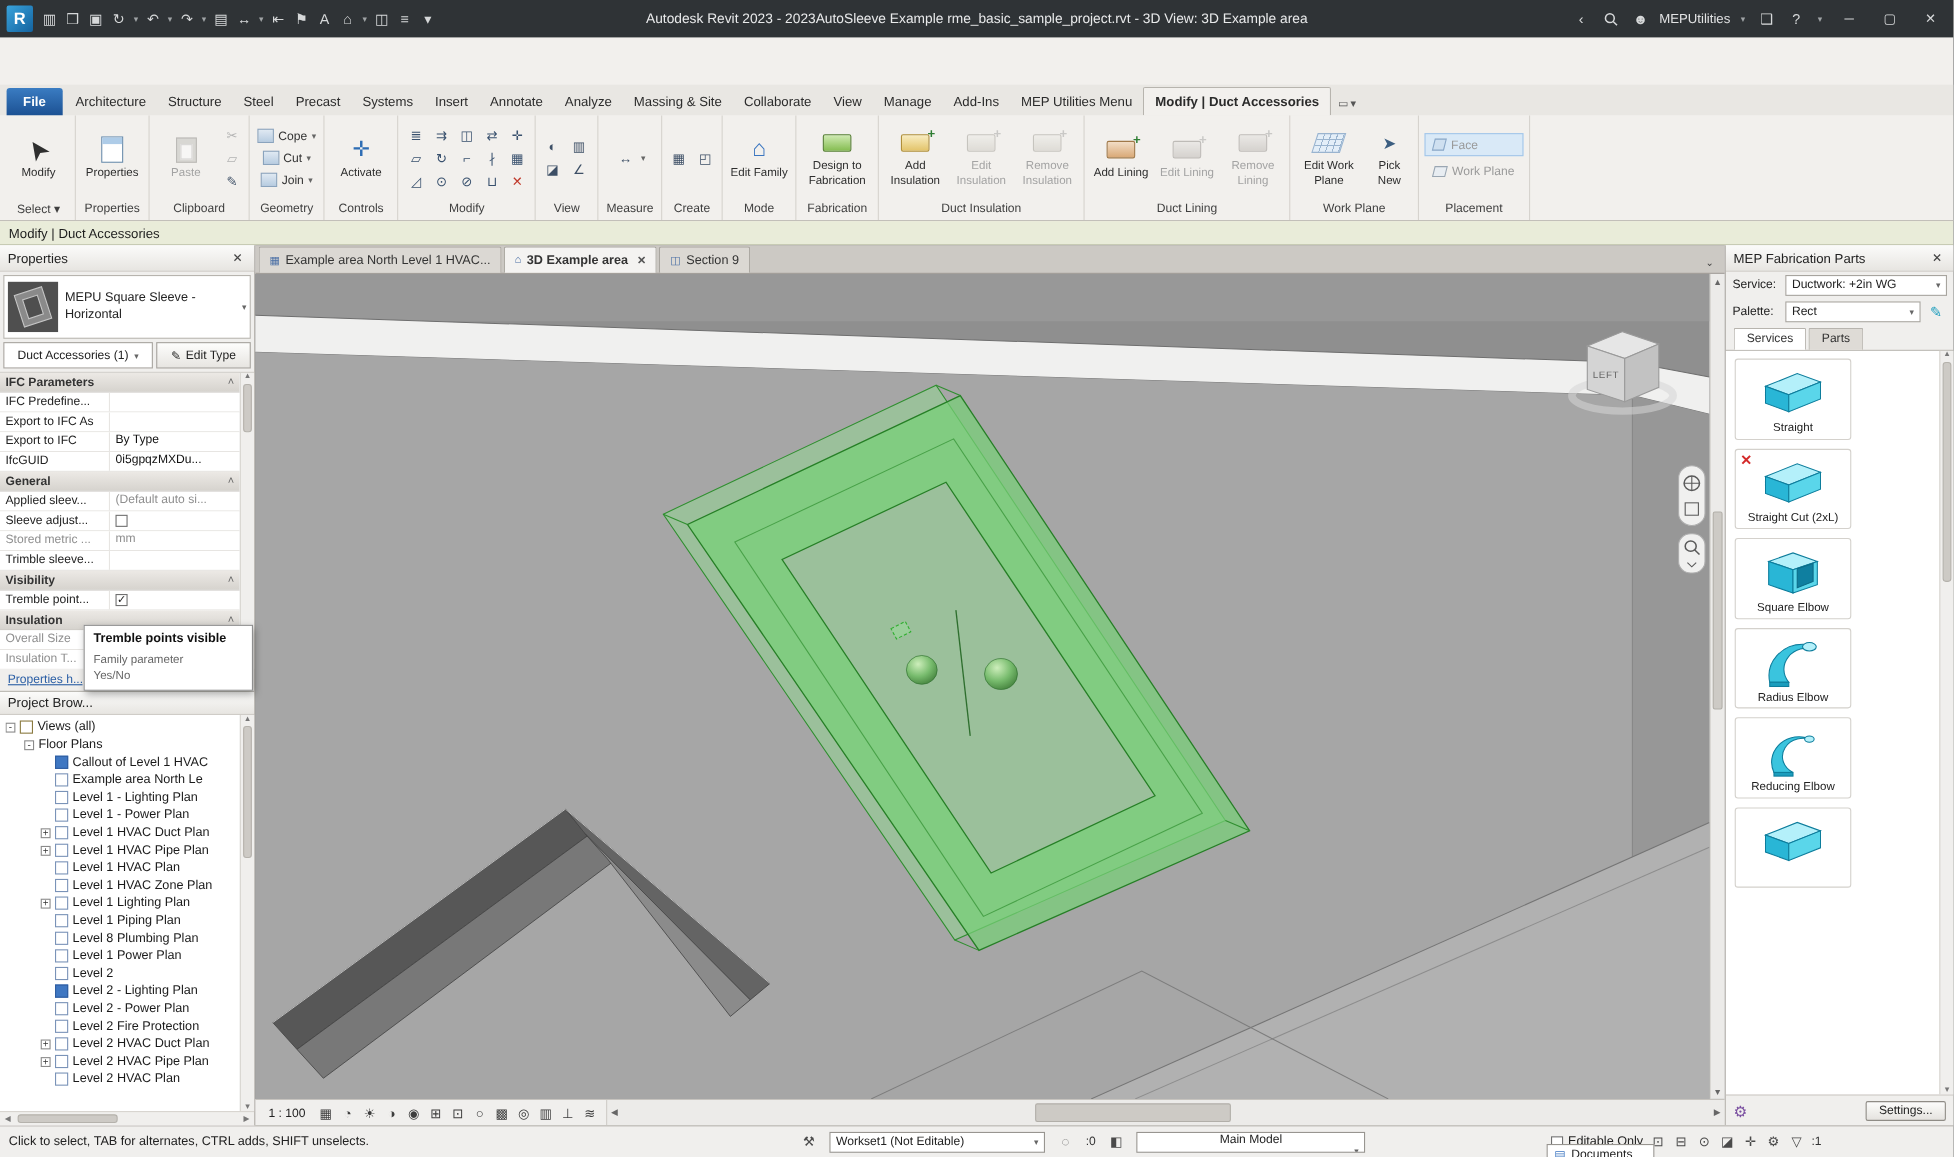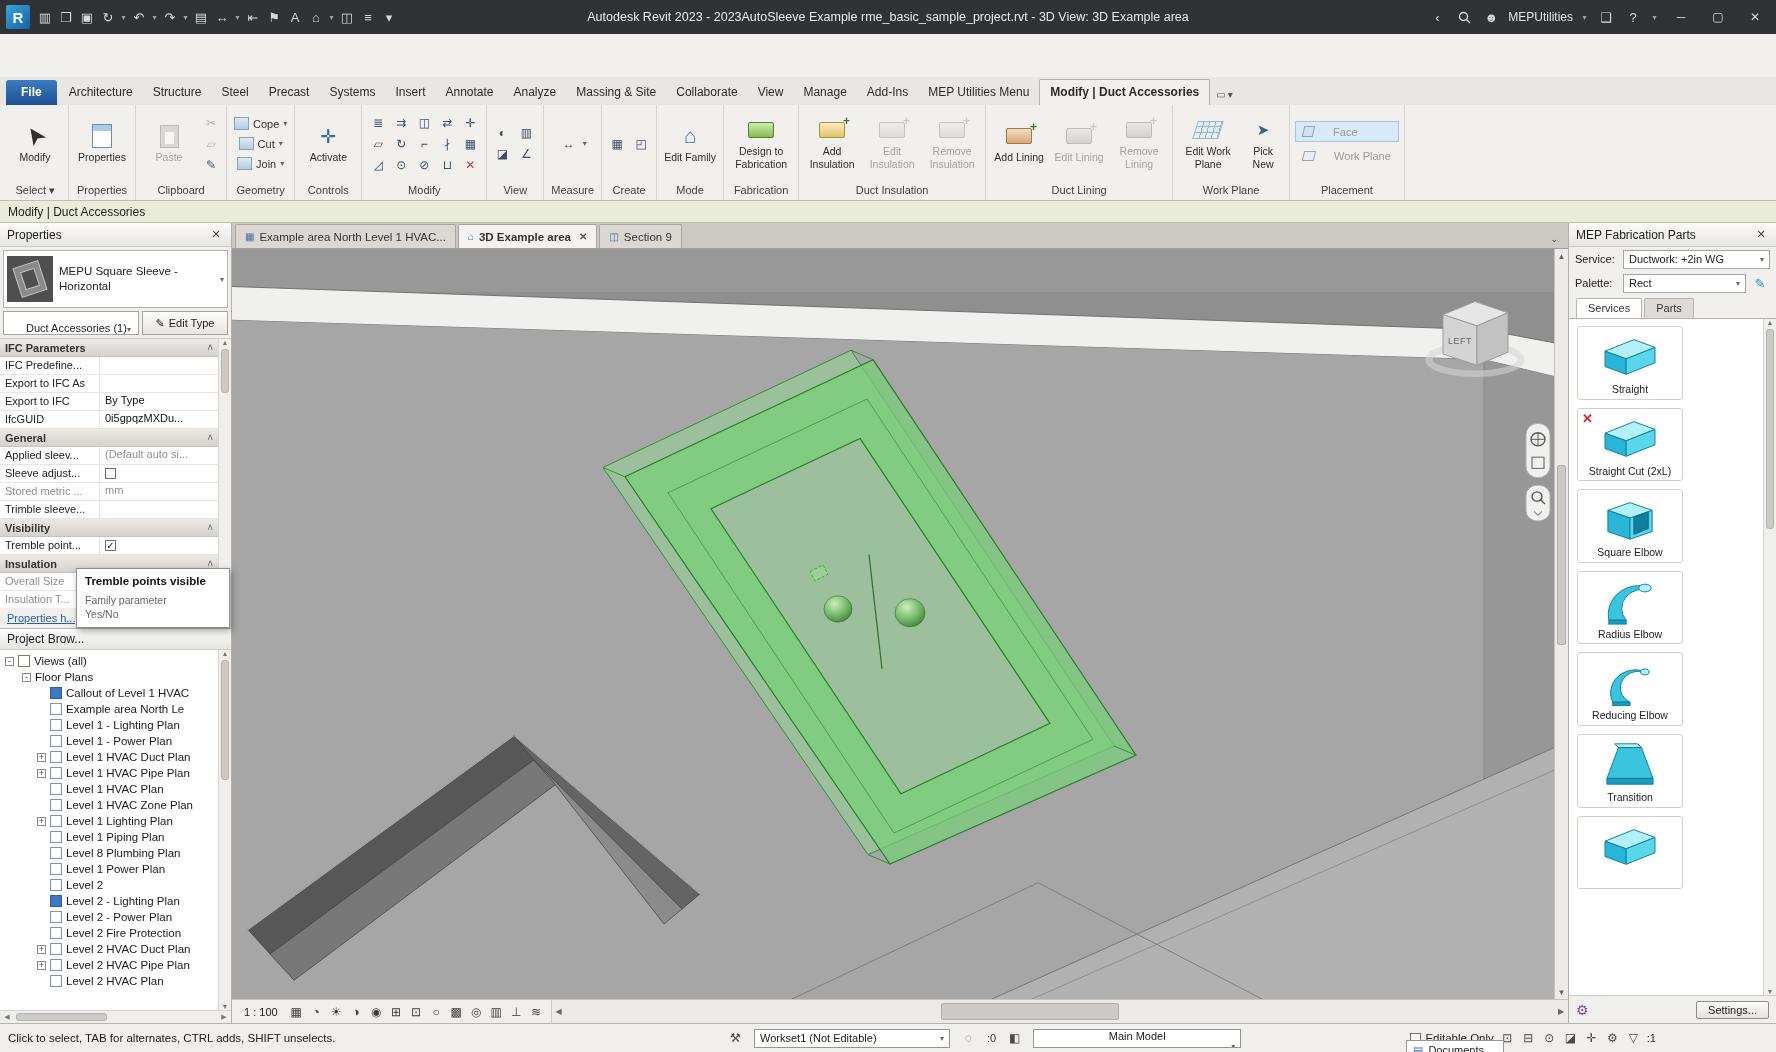--- a/index.html
+++ b/index.html
@@ -56,38 +56,38 @@
   .ic-fab { width:26px; height:16px; background:linear-gradient(#cfeab2,#85bd51); border:1px solid #567f33; border-radius:2px; }
   .ic-ins, .ic-lin { width:26px; height:16px; border:1px solid #b08f3a; background:linear-gradient(#f8ecc0,#e4c express66a); position:relative; border-radius:2px; }
   .ic-ins { background:linear-gradient(#f8ecc0,#e3c46a); }
   .ic-lin { border-color:#a07848; background:linear-gradient(#f2ddc6,#d9a977); }
   .ic-ins::after, .ic-lin::after { content:"+"; position:absolute; right:-6px; top:-9px; color:#2e7d32; font-weight:bold; font-size:12px; }
   .bigbtn.disabled .ic-ins::after, .bigbtn.disabled .ic-lin::after { color:#999; }
   .ic-wp { width:26px; height:18px; background-color:#e3eef8; border:1px solid #9ab4cf; transform:skewX(-18deg);
            background-image:repeating-linear-gradient(90deg,transparent 0 5px,#9ab4cf 5px 6px),repeating-linear-gradient(0deg,transparent 0 5px,#9ab4cf 5px 6px); }
   .ic-pick { font-size:15px; color:#3c5e80; }
   .place-col { display:flex; flex-direction:column; gap:3px; }
-  .place-row { display:flex; align-items:center; gap:19px; font-size:11px; height:21px; padding:0 7px; color:#9a9a9a; border:1px solid transparent; }
+  .place-row { display:flex; align-items:center; gap:5px; font-size:11px; height:21px; padding:0 7px; color:#9a9a9a; border:1px solid transparent; }
   .place-row.face { background:#d9e9f7; border-color:#a3c6e8; }
   .ic-face { width:11px; height:11px; background:#cfe0f0; border:1px solid #8aa8c8; transform:skewX(-14deg); flex:none; }
   .ic-wp-mini { width:12px; height:10px; border:1px solid #9aa6b2; background:#e8edf2; transform:skewX(-14deg); flex:none; }
 
   
   .options-bar { height:22px; background:#e9ecd9; border-bottom:1px solid #bfc3ab; display:flex; align-items:center; padding:0 8px; font-size:12px; color:#1d1d1d; flex:none; }
 
   
   .main { flex:1; display:flex; min-height:0; }
   .left-col { width:232px; flex:none; display:flex; flex-direction:column; border-right:1px solid #b3b0aa; background:#f0efed; position:relative; }
   .pal-header { height:24px; background:linear-gradient(#fbfbfa,#e7e5e1); border-bottom:1px solid #cfccc7; display:flex; align-items:center; padding:0 7px; font-size:12px; color:#222; flex:none; }
   .close-x { margin-left:auto; font-size:11px; color:#444; width:16px; text-align:center; }
   .type-selector { height:58px; background:#fff; border:1px solid #b7b4ae; margin:3px; display:flex; align-items:center; gap:6px; padding:3px; flex:none; }
   .type-thumb { width:46px; height:46px; flex:none; }
   .type-name { font-size:11.5px; color:#222; line-height:1.3; flex:1; }
   .selector-row { display:flex; gap:3px; margin:0 3px 3px; height:24px; flex:none; }
-  .combo { flex:1; background:#fff; border:1px solid #a7a49e; font-size:11px; display:flex; align-items:flex-end; padding:0 22px; color:#222; white-space:nowrap; overflow:hidden; }
+  .combo { flex:1; background:#fff; border:1px solid #a7a49e; font-size:11px; display:flex; align-items:center; padding:0 12px; color:#222; white-space:nowrap; overflow:hidden; }
   .combo .caret { margin-left:auto; }
   .edit-type-btn { width:86px; background:linear-gradient(#fdfdfc,#e7e5e1); border:1px solid #a7a49e; font-size:11px; display:flex; align-items:center; justify-content:center; gap:4px; color:#222; }
   .param-area { height:270px; display:flex; flex:none; border-top:1px solid #cfccc7; }
   .param-grid { flex:1; background:#fff; overflow:hidden; }
   .psec { height:18px; background:linear-gradient(#ece9e5,#d6d3ce); display:flex; align-items:center; padding:0 5px; font-size:11px; font-weight:bold; color:#333; border-bottom:1px solid #c6c3be; }
   .sec-caret { margin-left:auto; font-size:10px; color:#666; font-weight:normal; }
   .prow { display:flex; height:18px; border-bottom:1px solid #e7e5e2; background:#fff; font-size:11px; }
   .plabel { width:100px; padding:2px 5px; border-right:1px solid #e7e5e2; overflow:hidden; white-space:nowrap; color:#222; }
   .pvalue { flex:1; padding:1px 5px; overflow:hidden; white-space:nowrap; color:#111; }
   .muted { color:#8f8f8f !important; }
@@ -928,30 +928,20 @@
             <div class="part-card">
               <div class="part-img">
                 <svg viewBox="0 0 64 52">
                   <path d="M14,47 A26,24 0 0 1 44,14 L51,17 A17,15 0 0 0 32,47 Z" fill="#3ac4de" stroke="#0d7d9c"></path>
                   <ellipse cx="47.5" cy="15.5" rx="4.5" ry="3" fill="#b4f0fa" stroke="#0d7d9c"></ellipse>
                   <rect x="14" y="47" width="18" height="3.5" fill="#1b9dbd" stroke="#0d7d9c"></rect>
                 </svg>
               </div>
               <div class="part-name">Reducing Elbow</div>
             </div>
-            <div class="part-card">
-              <div class="part-img">
-                <svg viewBox="0 0 64 52">
-                  <polygon points="20,9 44,9 40,5 16,5" fill="#b4f0fa" stroke="#0d7d9c"></polygon>
-                  <polygon points="20,9 44,9 56,41 8,41" fill="#3ac4de" stroke="#0d7d9c"></polygon>
-                  <polygon points="8,41 56,41 56,47 8,47" fill="#1b9dbd" stroke="#0d7d9c"></polygon>
-                </svg>
-              </div>
-              <div class="part-name">Transition</div>
-            </div>
             <div class="part-card partial">
               <div class="part-img">
                 <svg viewBox="0 0 64 52">
                   <polygon points="6,21 36,9 58,17 28,29" fill="#b4f0fa" stroke="#0d7d9c"></polygon>
                   <polygon points="6,21 28,29 28,45 6,37" fill="#29b6d6" stroke="#0d7d9c"></polygon>
                   <polygon points="28,29 58,17 58,33 28,45" fill="#5ad6ea" stroke="#0d7d9c"></polygon>
                 </svg>
               </div>
               <div class="part-name"></div>
             </div>

